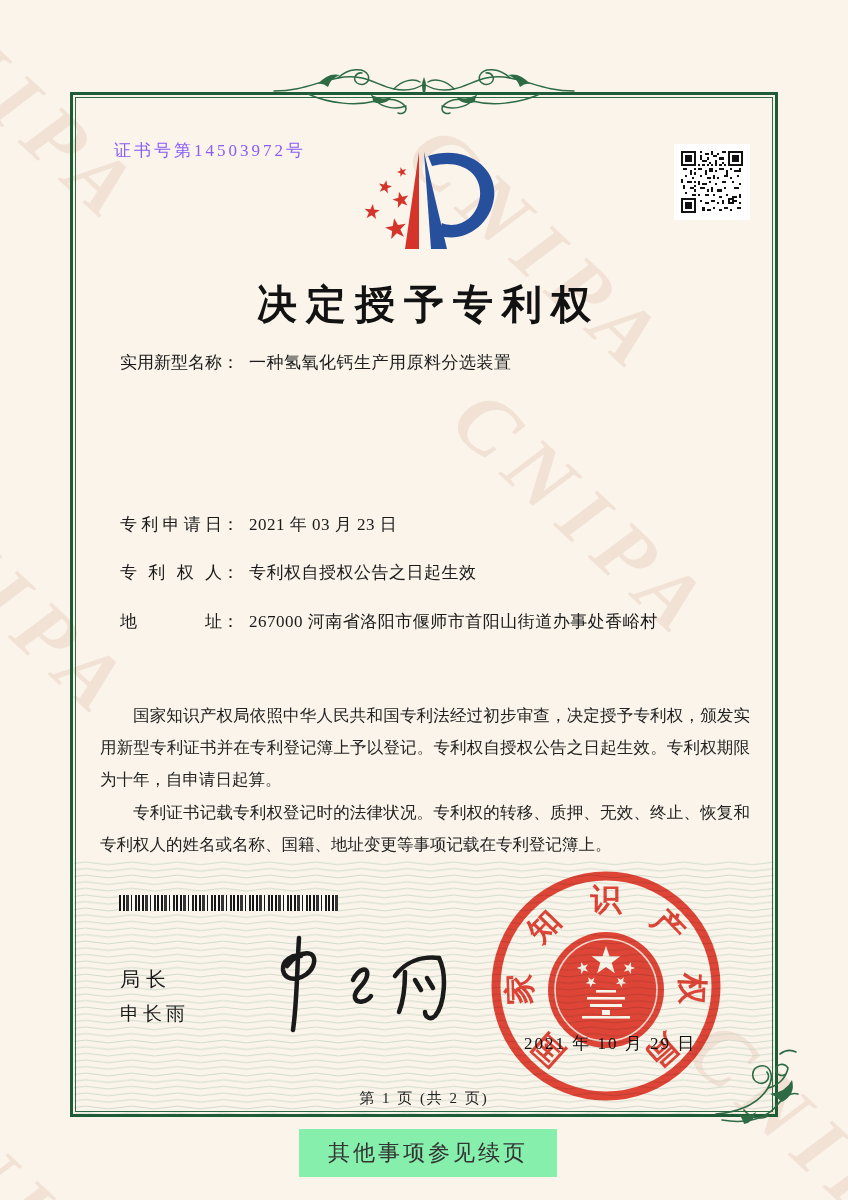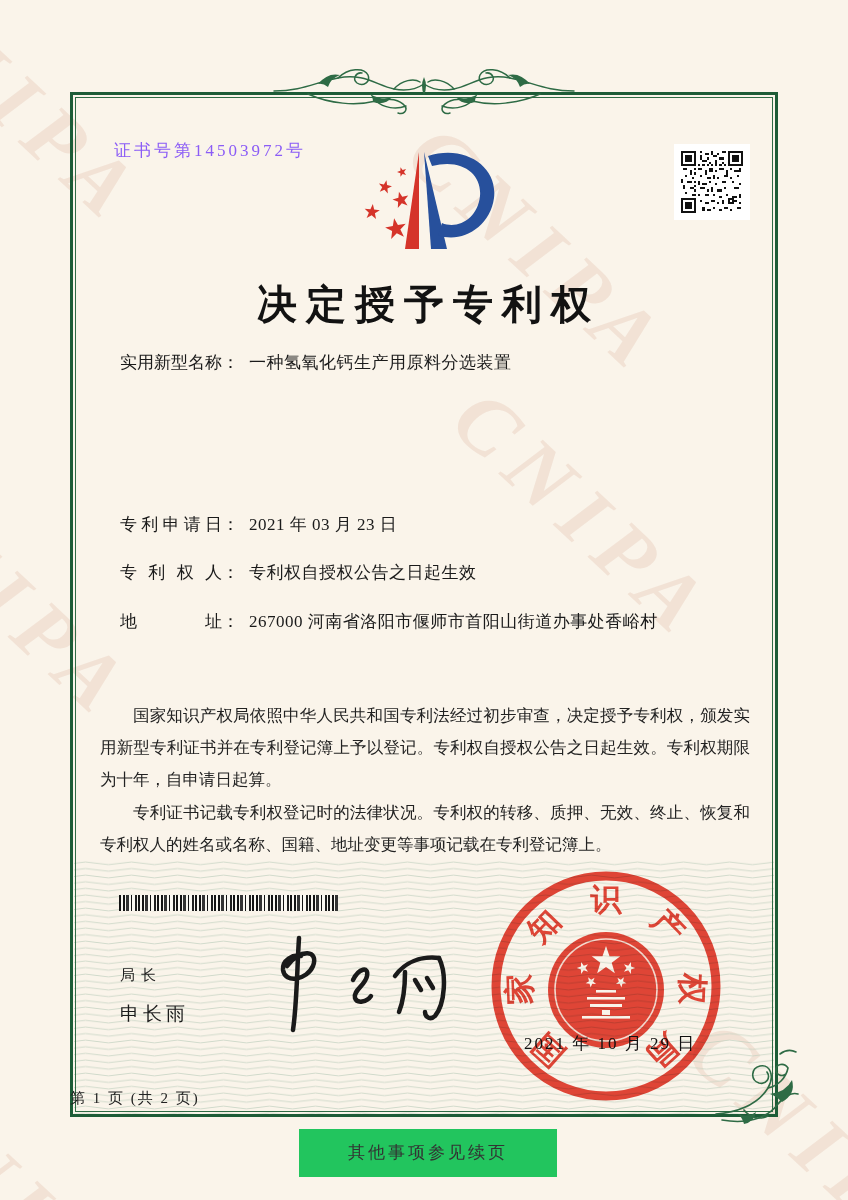--- a/index.html
+++ b/index.html
@@ -47,29 +47,29 @@
   .body-text p{margin:0;text-indent:2em;text-align:justify;}
   
   .barcode{
     position:absolute;left:119px;top:895px;width:219px;height:16px;
     background-color:#faf8f2;
     background-image:repeating-linear-gradient(90deg,
       #141414 0 2px,transparent 2px 4px,#141414 4px 6px,transparent 6px 7px,
       #343434 7px 10px,transparent 10px 12px,#141414 12px 13px,transparent 13px 16px,
       #1f1f1f 16px 18px,transparent 18px 19px);
   }
-  .officer-role{position:absolute;left:120px;top:966px;font-family:"Liberation Sans","DejaVu Sans",sans-serif;font-size:15px;letter-spacing:6px;color:#1b1b1b;}
+  .officer-role{position:absolute;left:120px;top:966px;font-family:"Liberation Sans","DejaVu Sans",sans-serif;font-size:20px;letter-spacing:6px;color:#1b1b1b;}
   .officer-name{position:absolute;left:120px;top:1001px;font-family:"Liberation Sans","DejaVu Sans",sans-serif;font-size:19px;letter-spacing:4px;color:#1b1b1b;}
   .signature{position:absolute;left:235px;top:928px;}
   .seal{position:absolute;left:486px;top:866px;mix-blend-mode:multiply;opacity:0.93;}
   .seal-date{position:absolute;left:524px;top:1032px;font-size:17px;letter-spacing:2px;color:#101010;}
-  .page-info{position:absolute;left:70px;top:1089px;width:708px;text-align:left;font-size:15px;letter-spacing:2px;color:#222;}
+  .page-info{position:absolute;left:70px;top:1089px;width:708px;text-align:center;font-size:15px;letter-spacing:2px;color:#222;}
   .note-box{
-    position:absolute;left:299px;top:1129px;width:258px;height:48px;background:#22c55e;
-    text-align:center;line-height:48px;font-size:17px;letter-spacing:3px;color:#333;
+    position:absolute;left:299px;top:1129px;width:258px;height:48px;background:#86efac;
+    text-align:center;line-height:48px;font-size:22px;letter-spacing:3px;color:#333;
   }
 </style>
 </head>
 <body>
 
 <div class="page">
 
   <span class="wm" style="left:-70px;top:-45px;">CNIPA</span>
   <span class="wm" style="left:455px;top:105px;">CNIPA</span>
   <span class="wm" style="left:500px;top:370px;">CNIPA</span>

